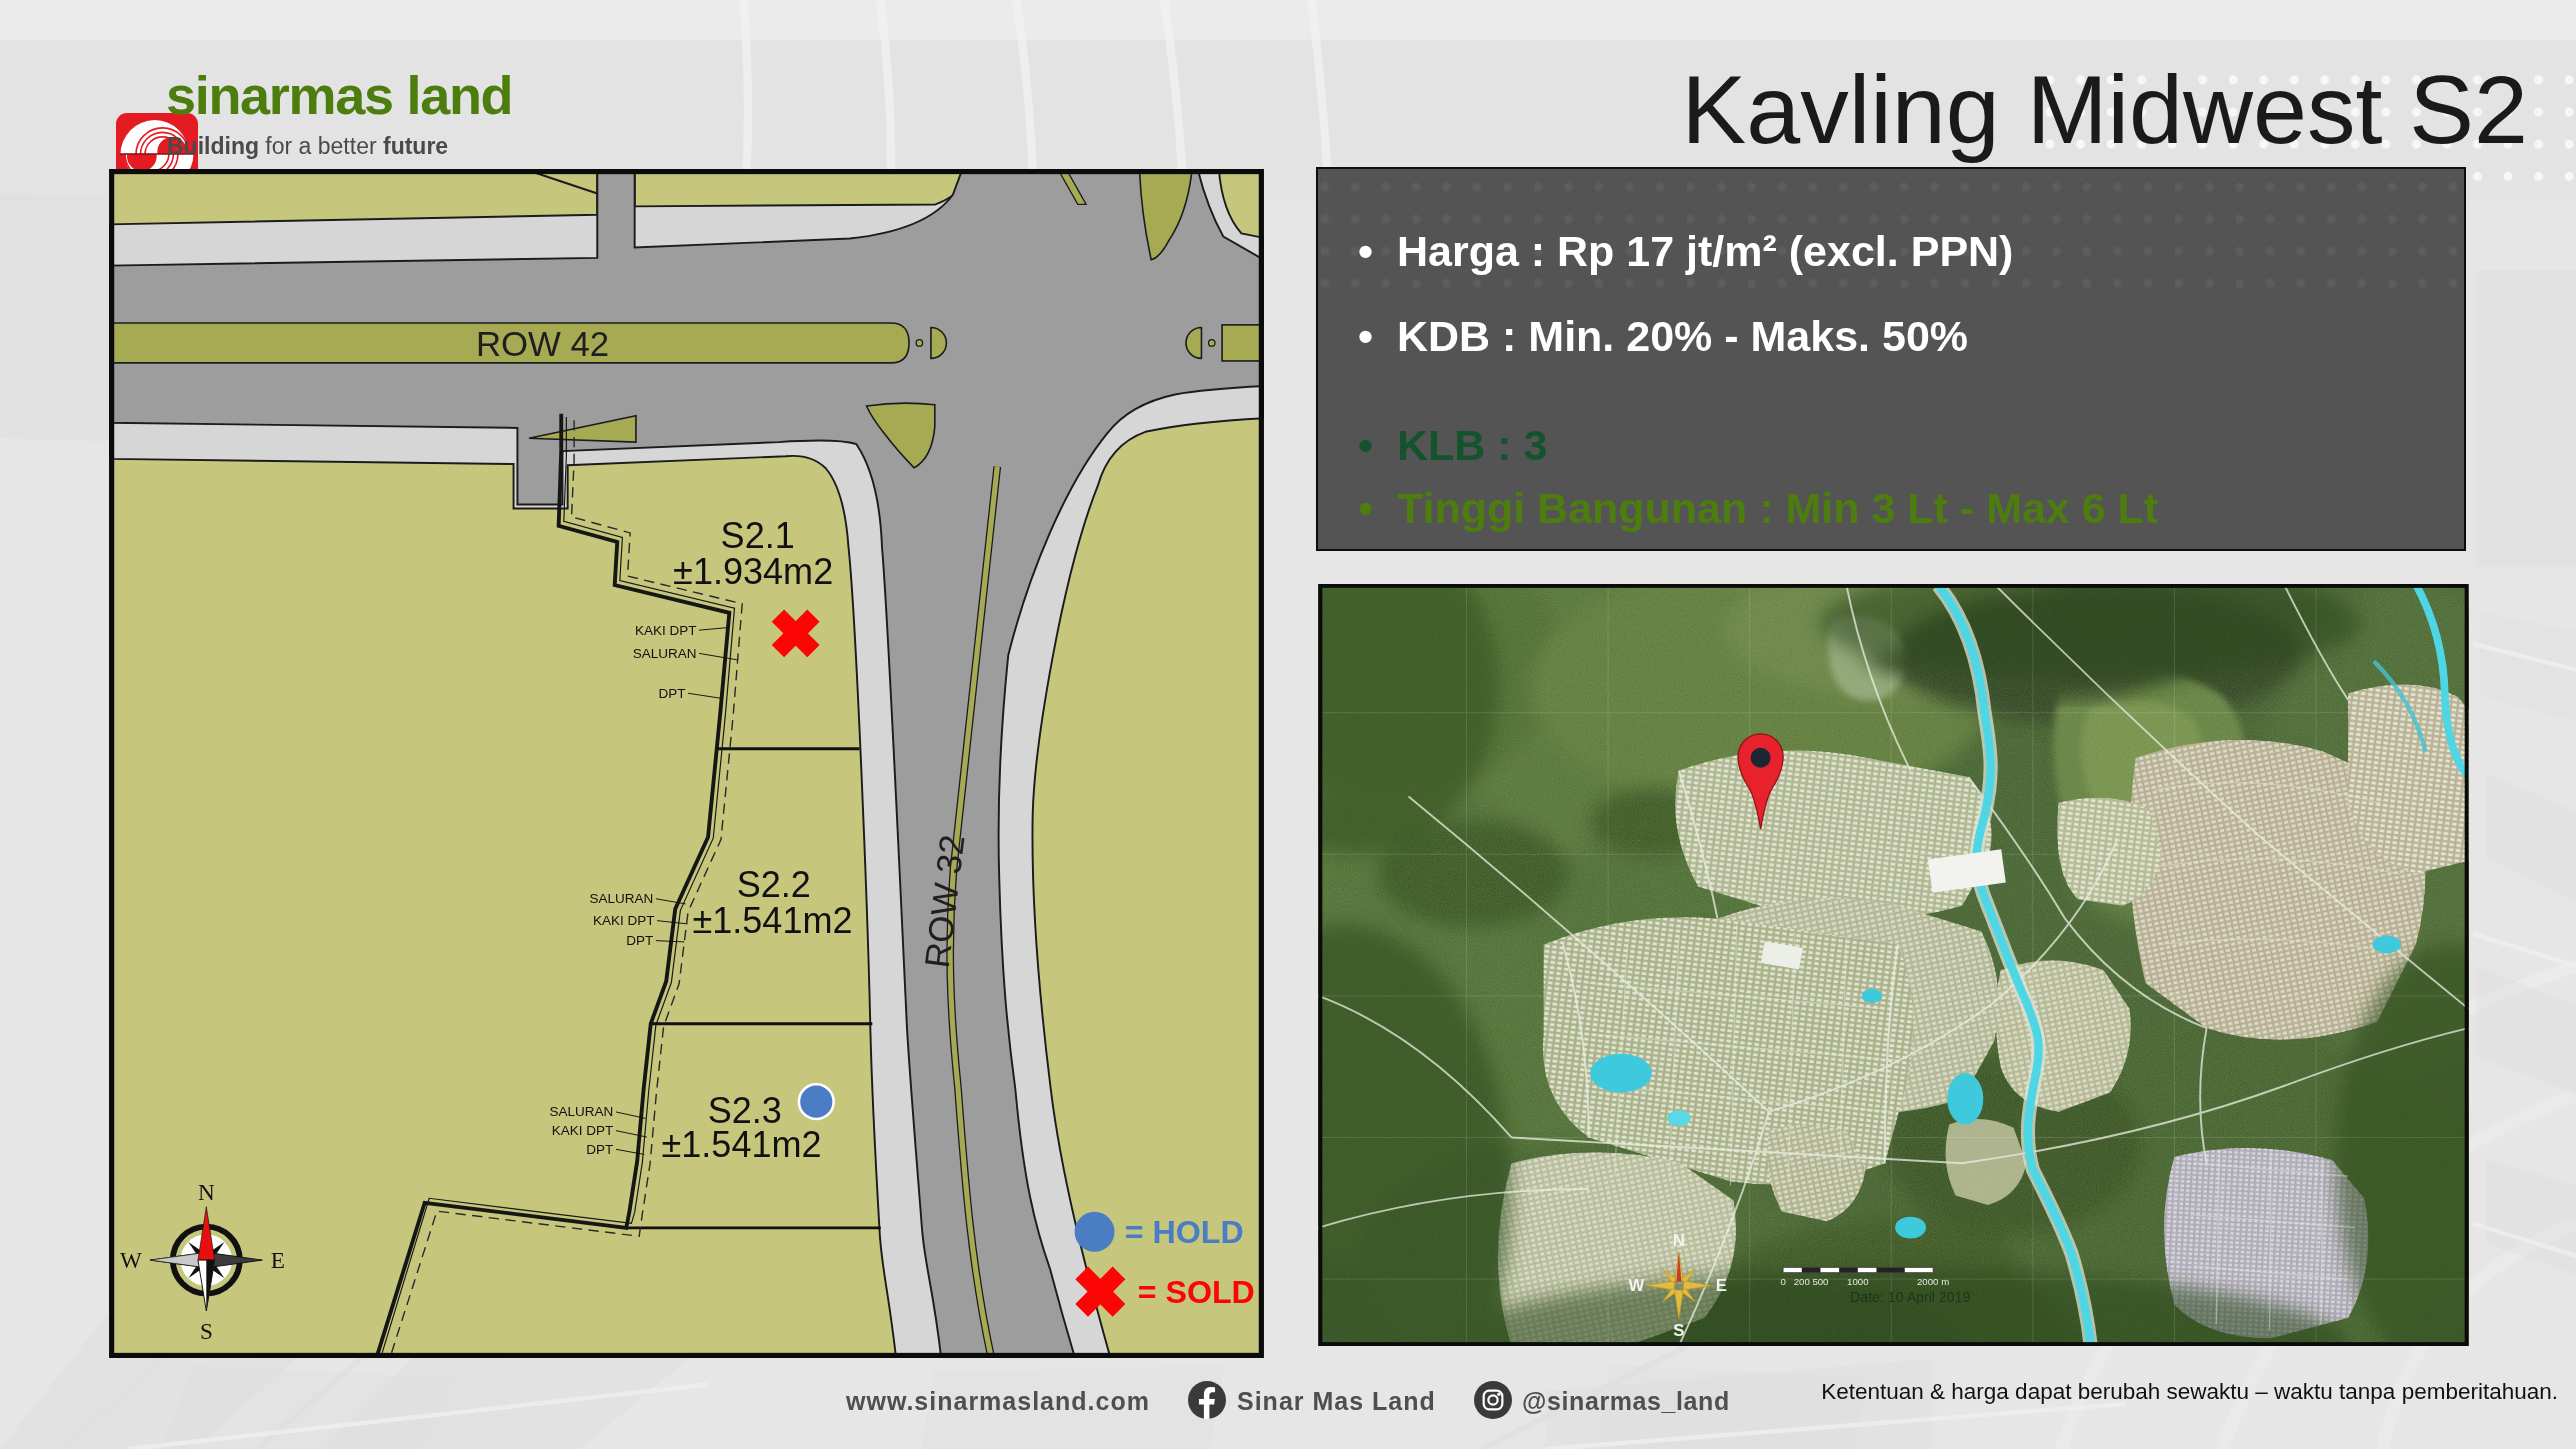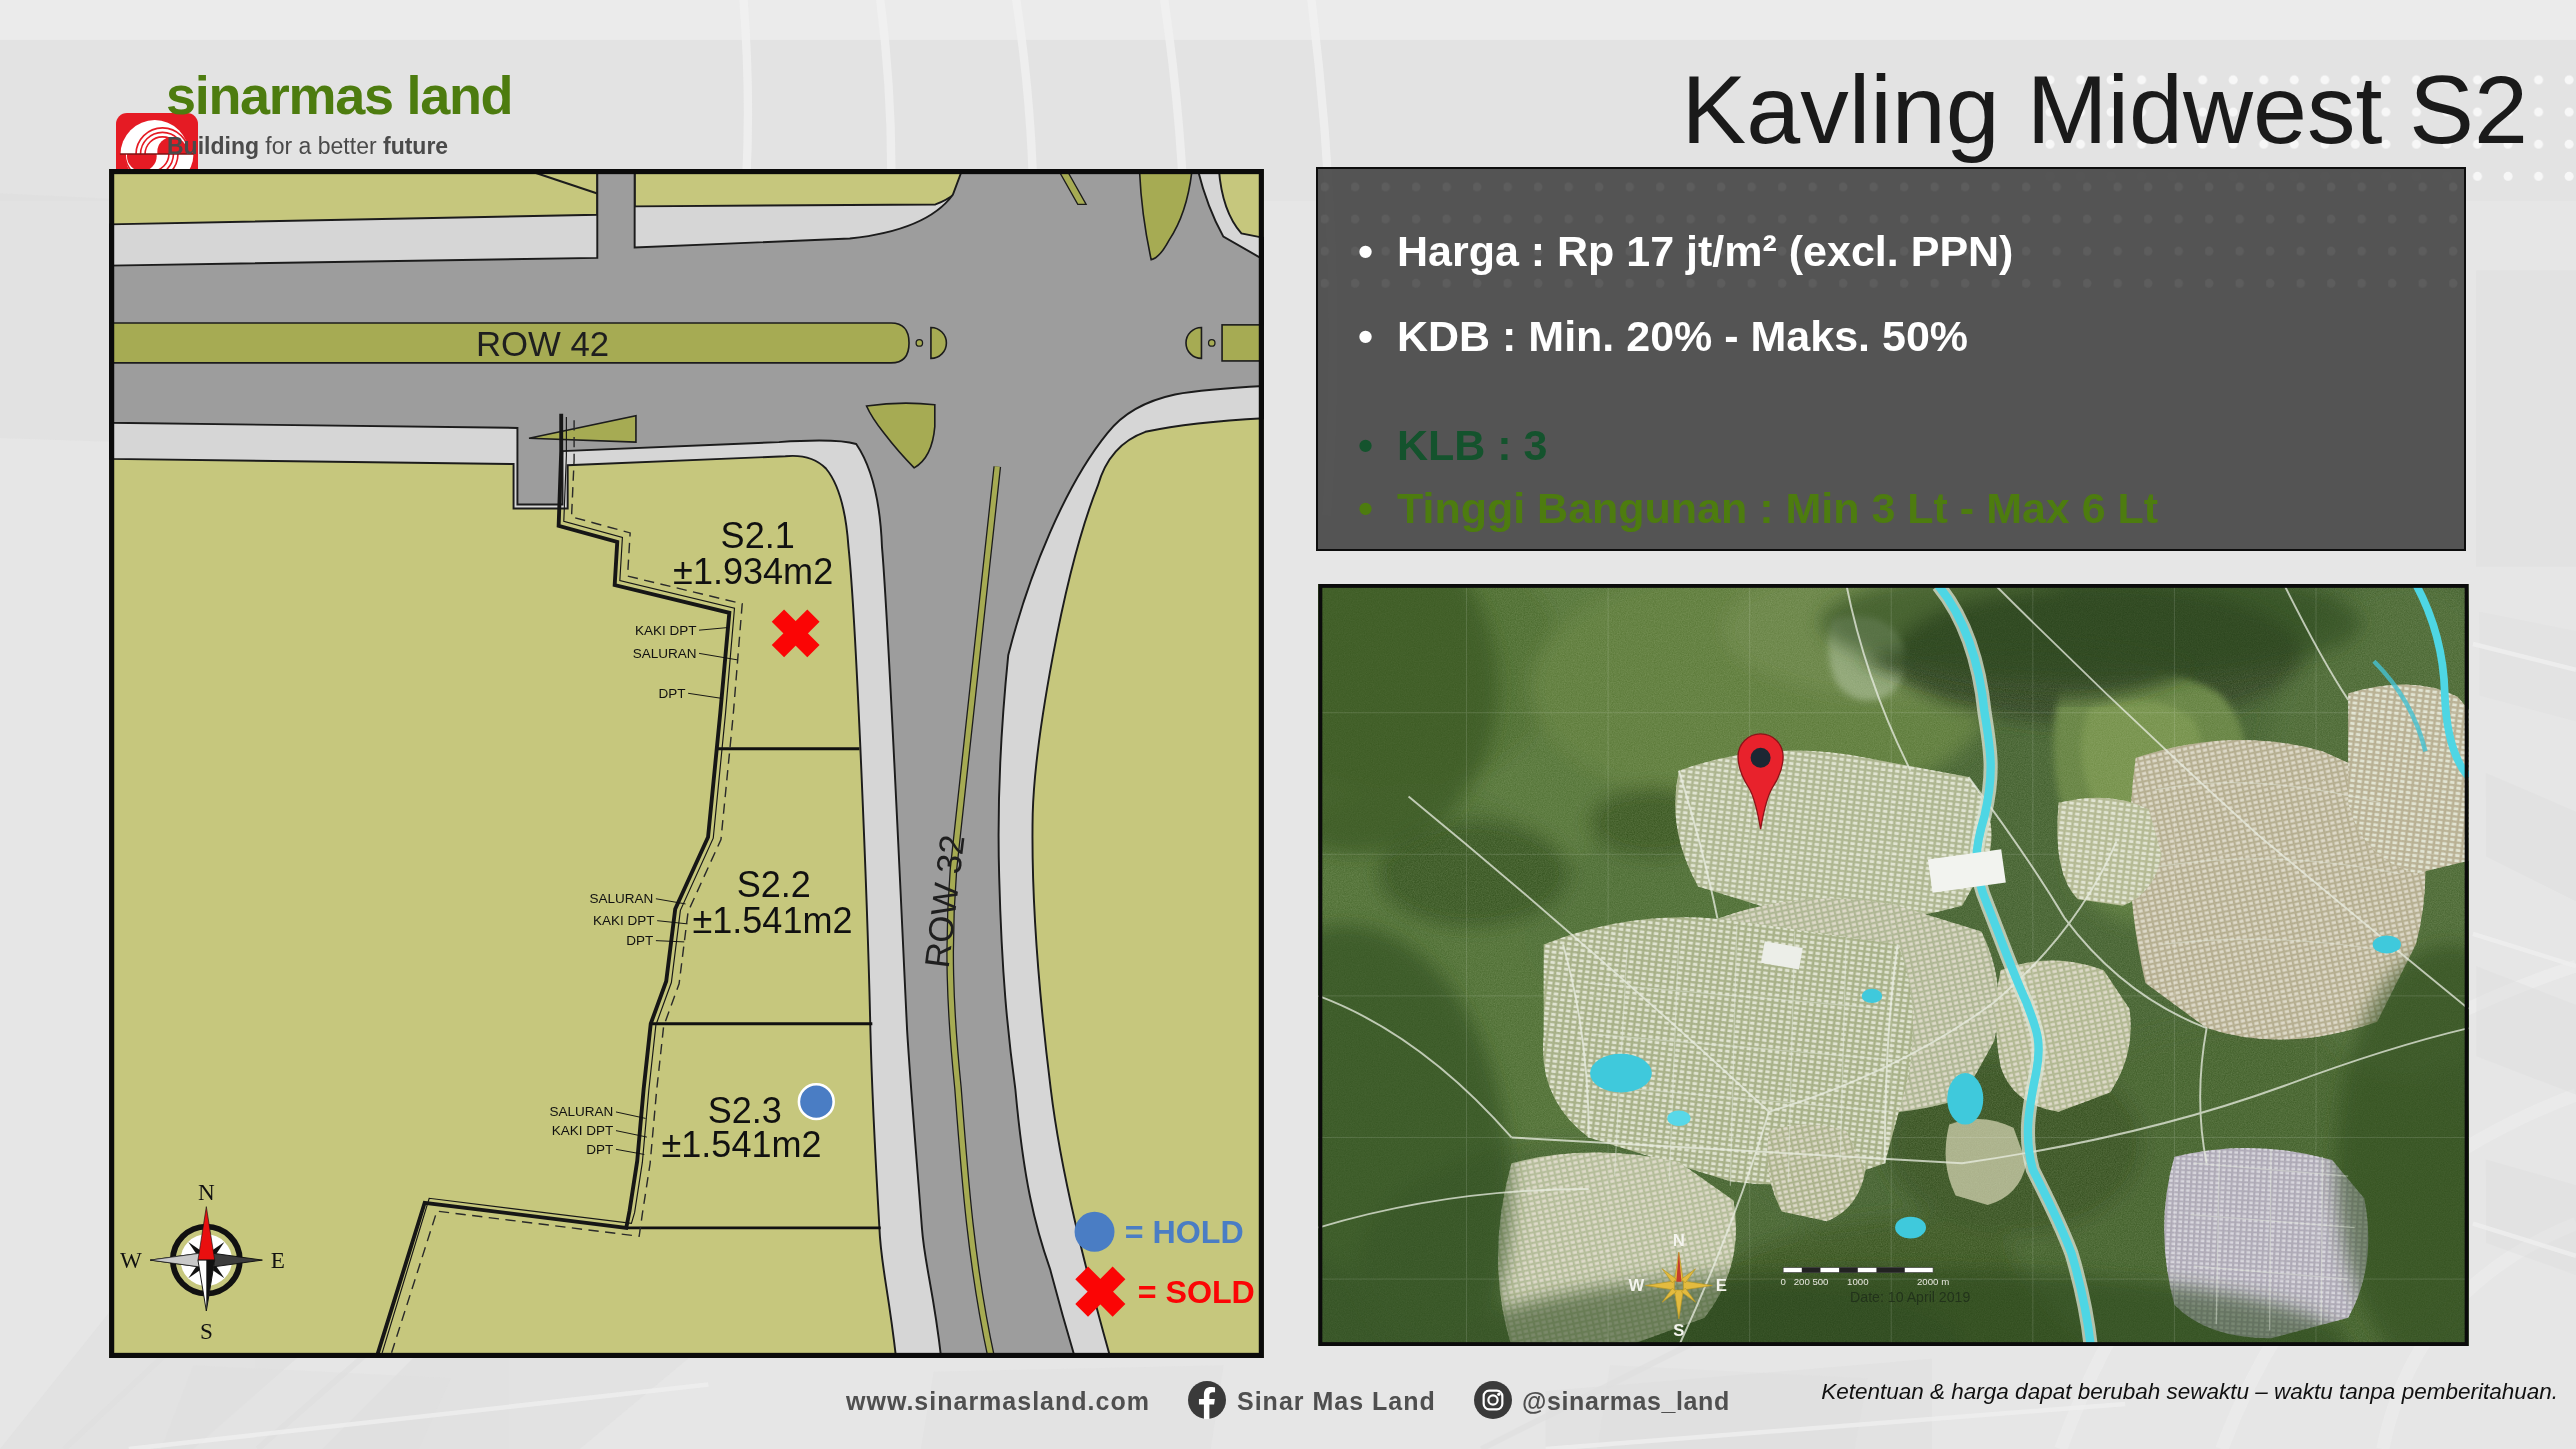--- a/index.html
+++ b/index.html
@@ -507,14 +507,14 @@
 
 <svg class="abs" style="left:1474px;top:1381px" width="38" height="38" viewBox="0 0 59 59">
   <circle cx="29.5" cy="29.5" r="29.5" fill="#3a3a3a"></circle>
   <rect x="15" y="15" width="29" height="29" rx="8.5" fill="none" stroke="#ffffff" stroke-width="3.4"></rect>
   <circle cx="29.5" cy="29.5" r="7.2" fill="none" stroke="#ffffff" stroke-width="3.4"></circle>
   <circle cx="38.6" cy="20.6" r="2.6" fill="#ffffff"></circle>
 </svg>
 
 <div class="abs" style="left:1522px;top:1387px;font-size:25px;font-weight:bold;color:#4f4f4f;letter-spacing:0.6px;">@sinarmas_land</div>
 
-<div class="abs" style="left:1739px;top:1379px;width:819px;text-align:right;font-size:22.5px;color:#111111;font-style:italic;">Ketentuan &amp; harga dapat berubah sewaktu – waktu tanpa pemberitahuan.</div>
+<div class="abs" style="left:1739px;top:1379px;width:819px;text-align:right;font-size:22.5px;color:#111111;">Ketentuan &amp; harga dapat berubah sewaktu – waktu tanpa pemberitahuan.</div>
 
 
 </body></html>

